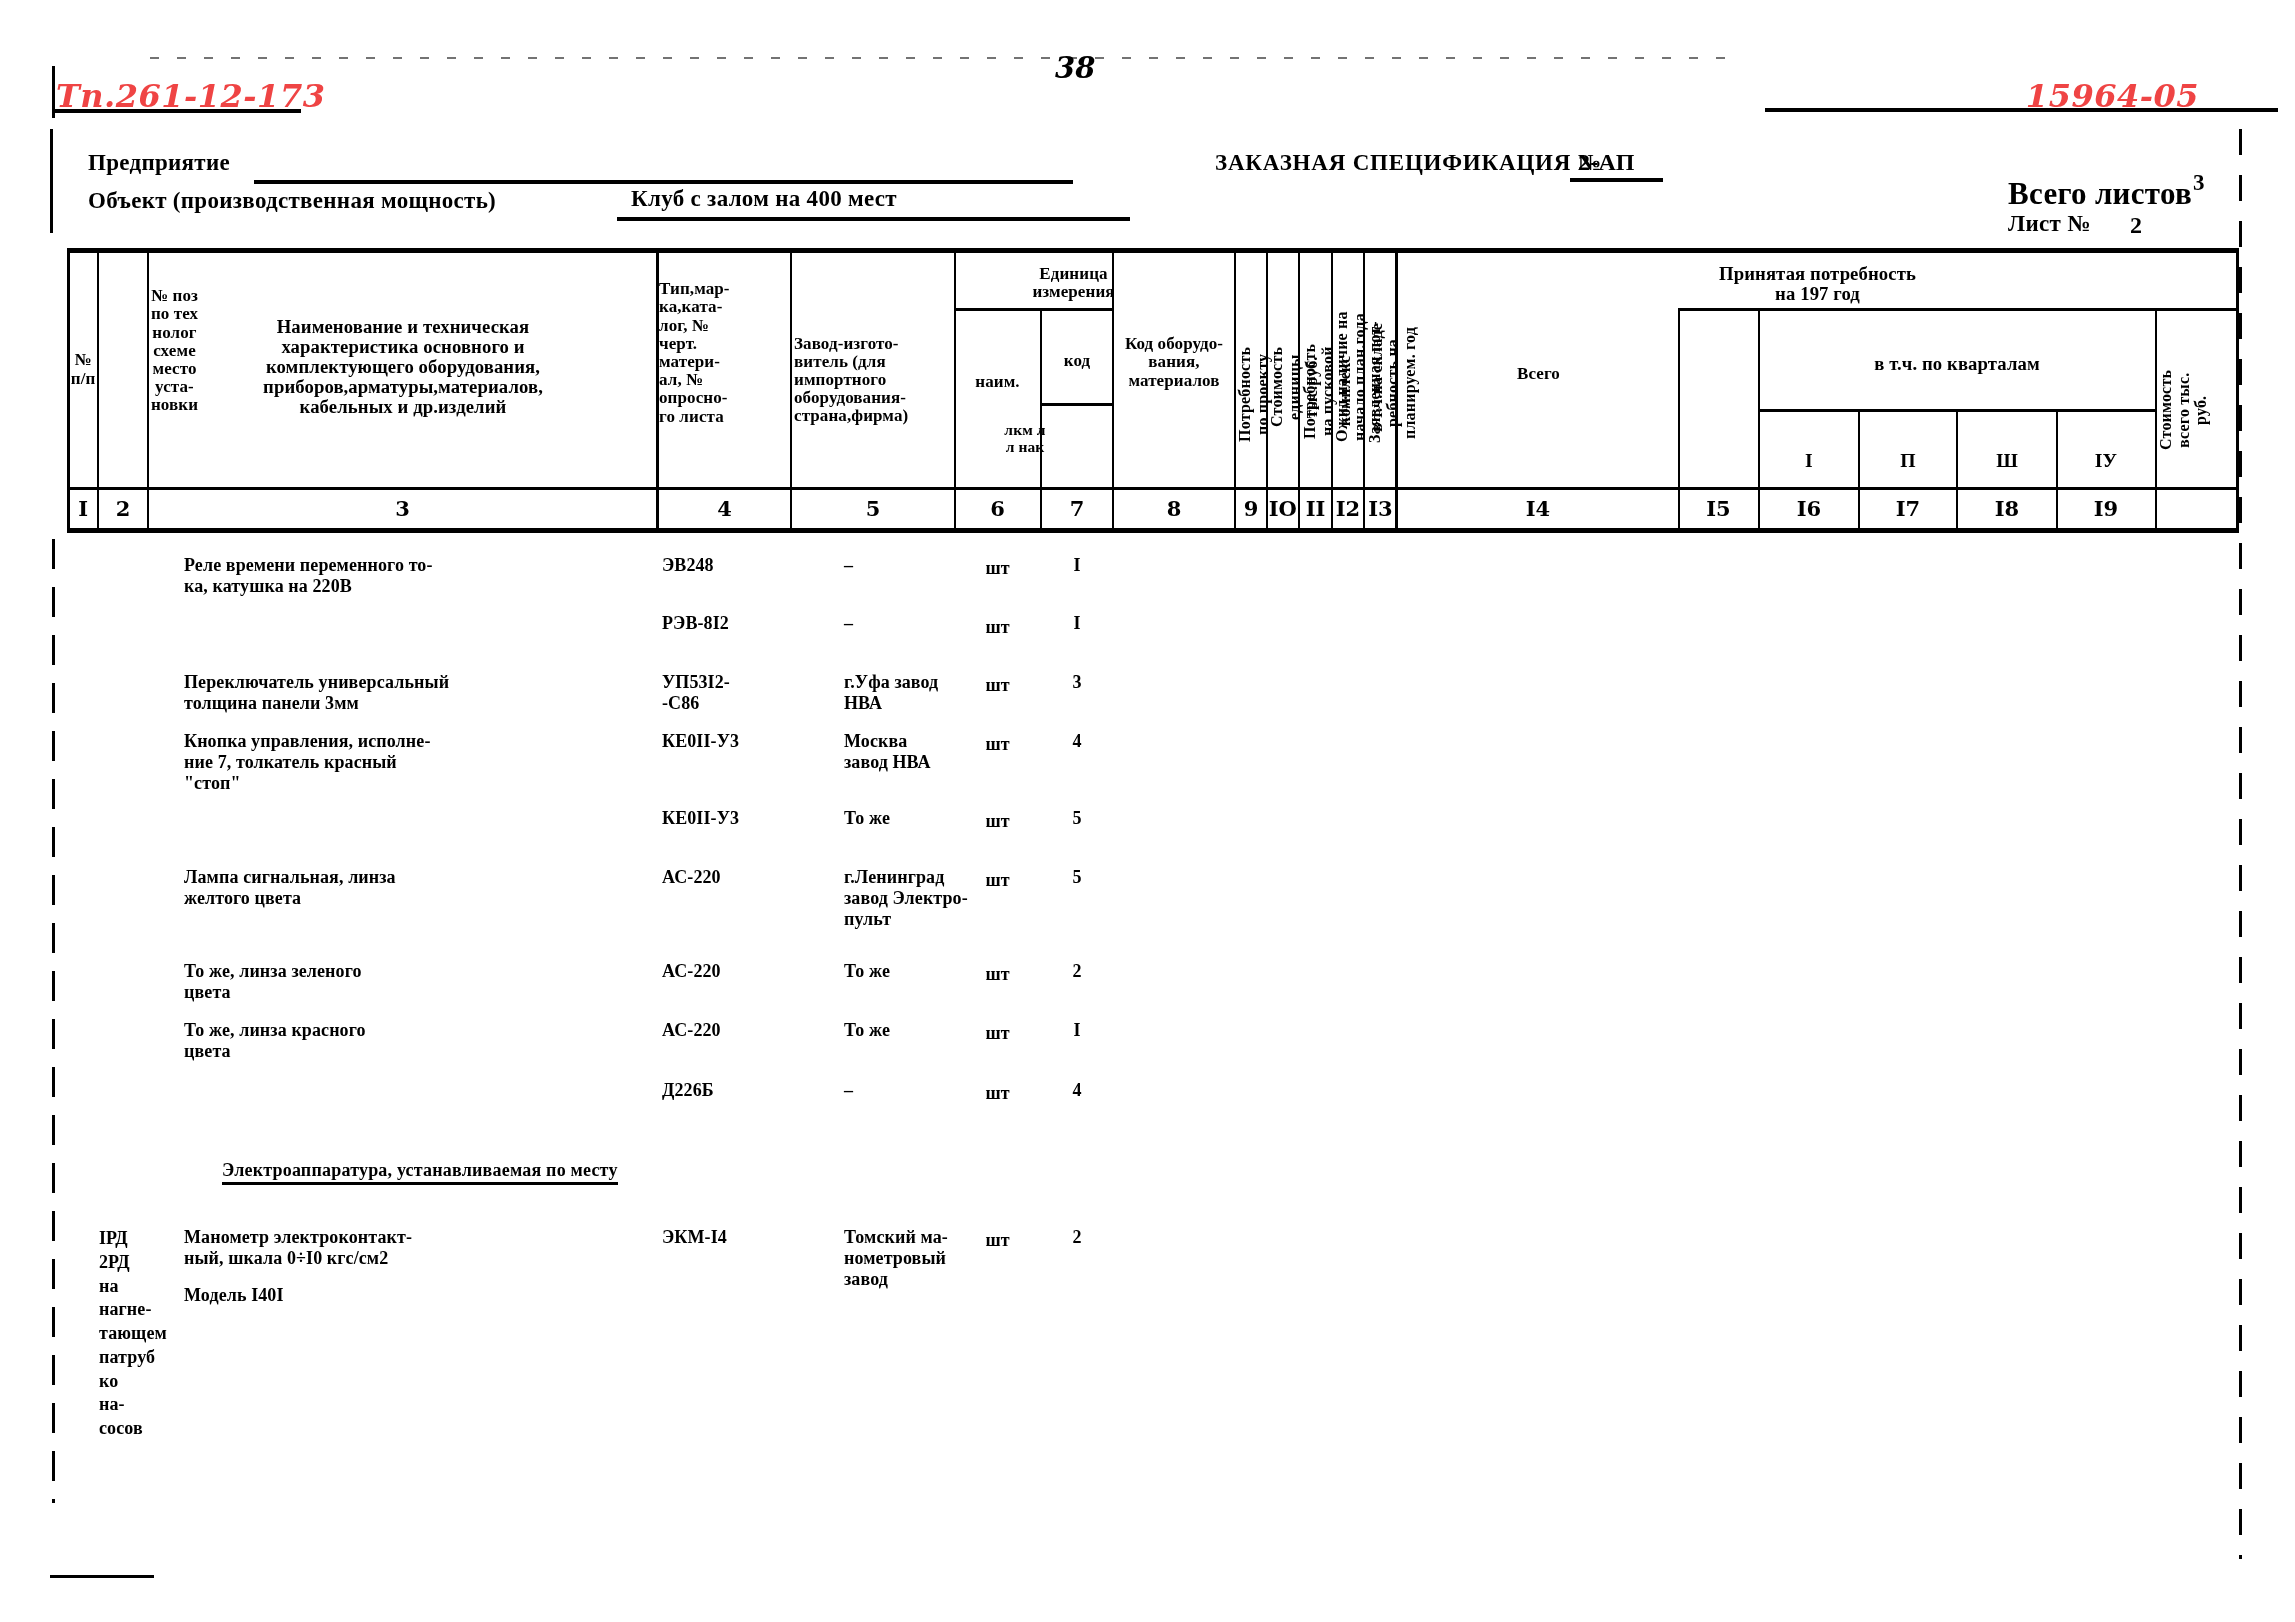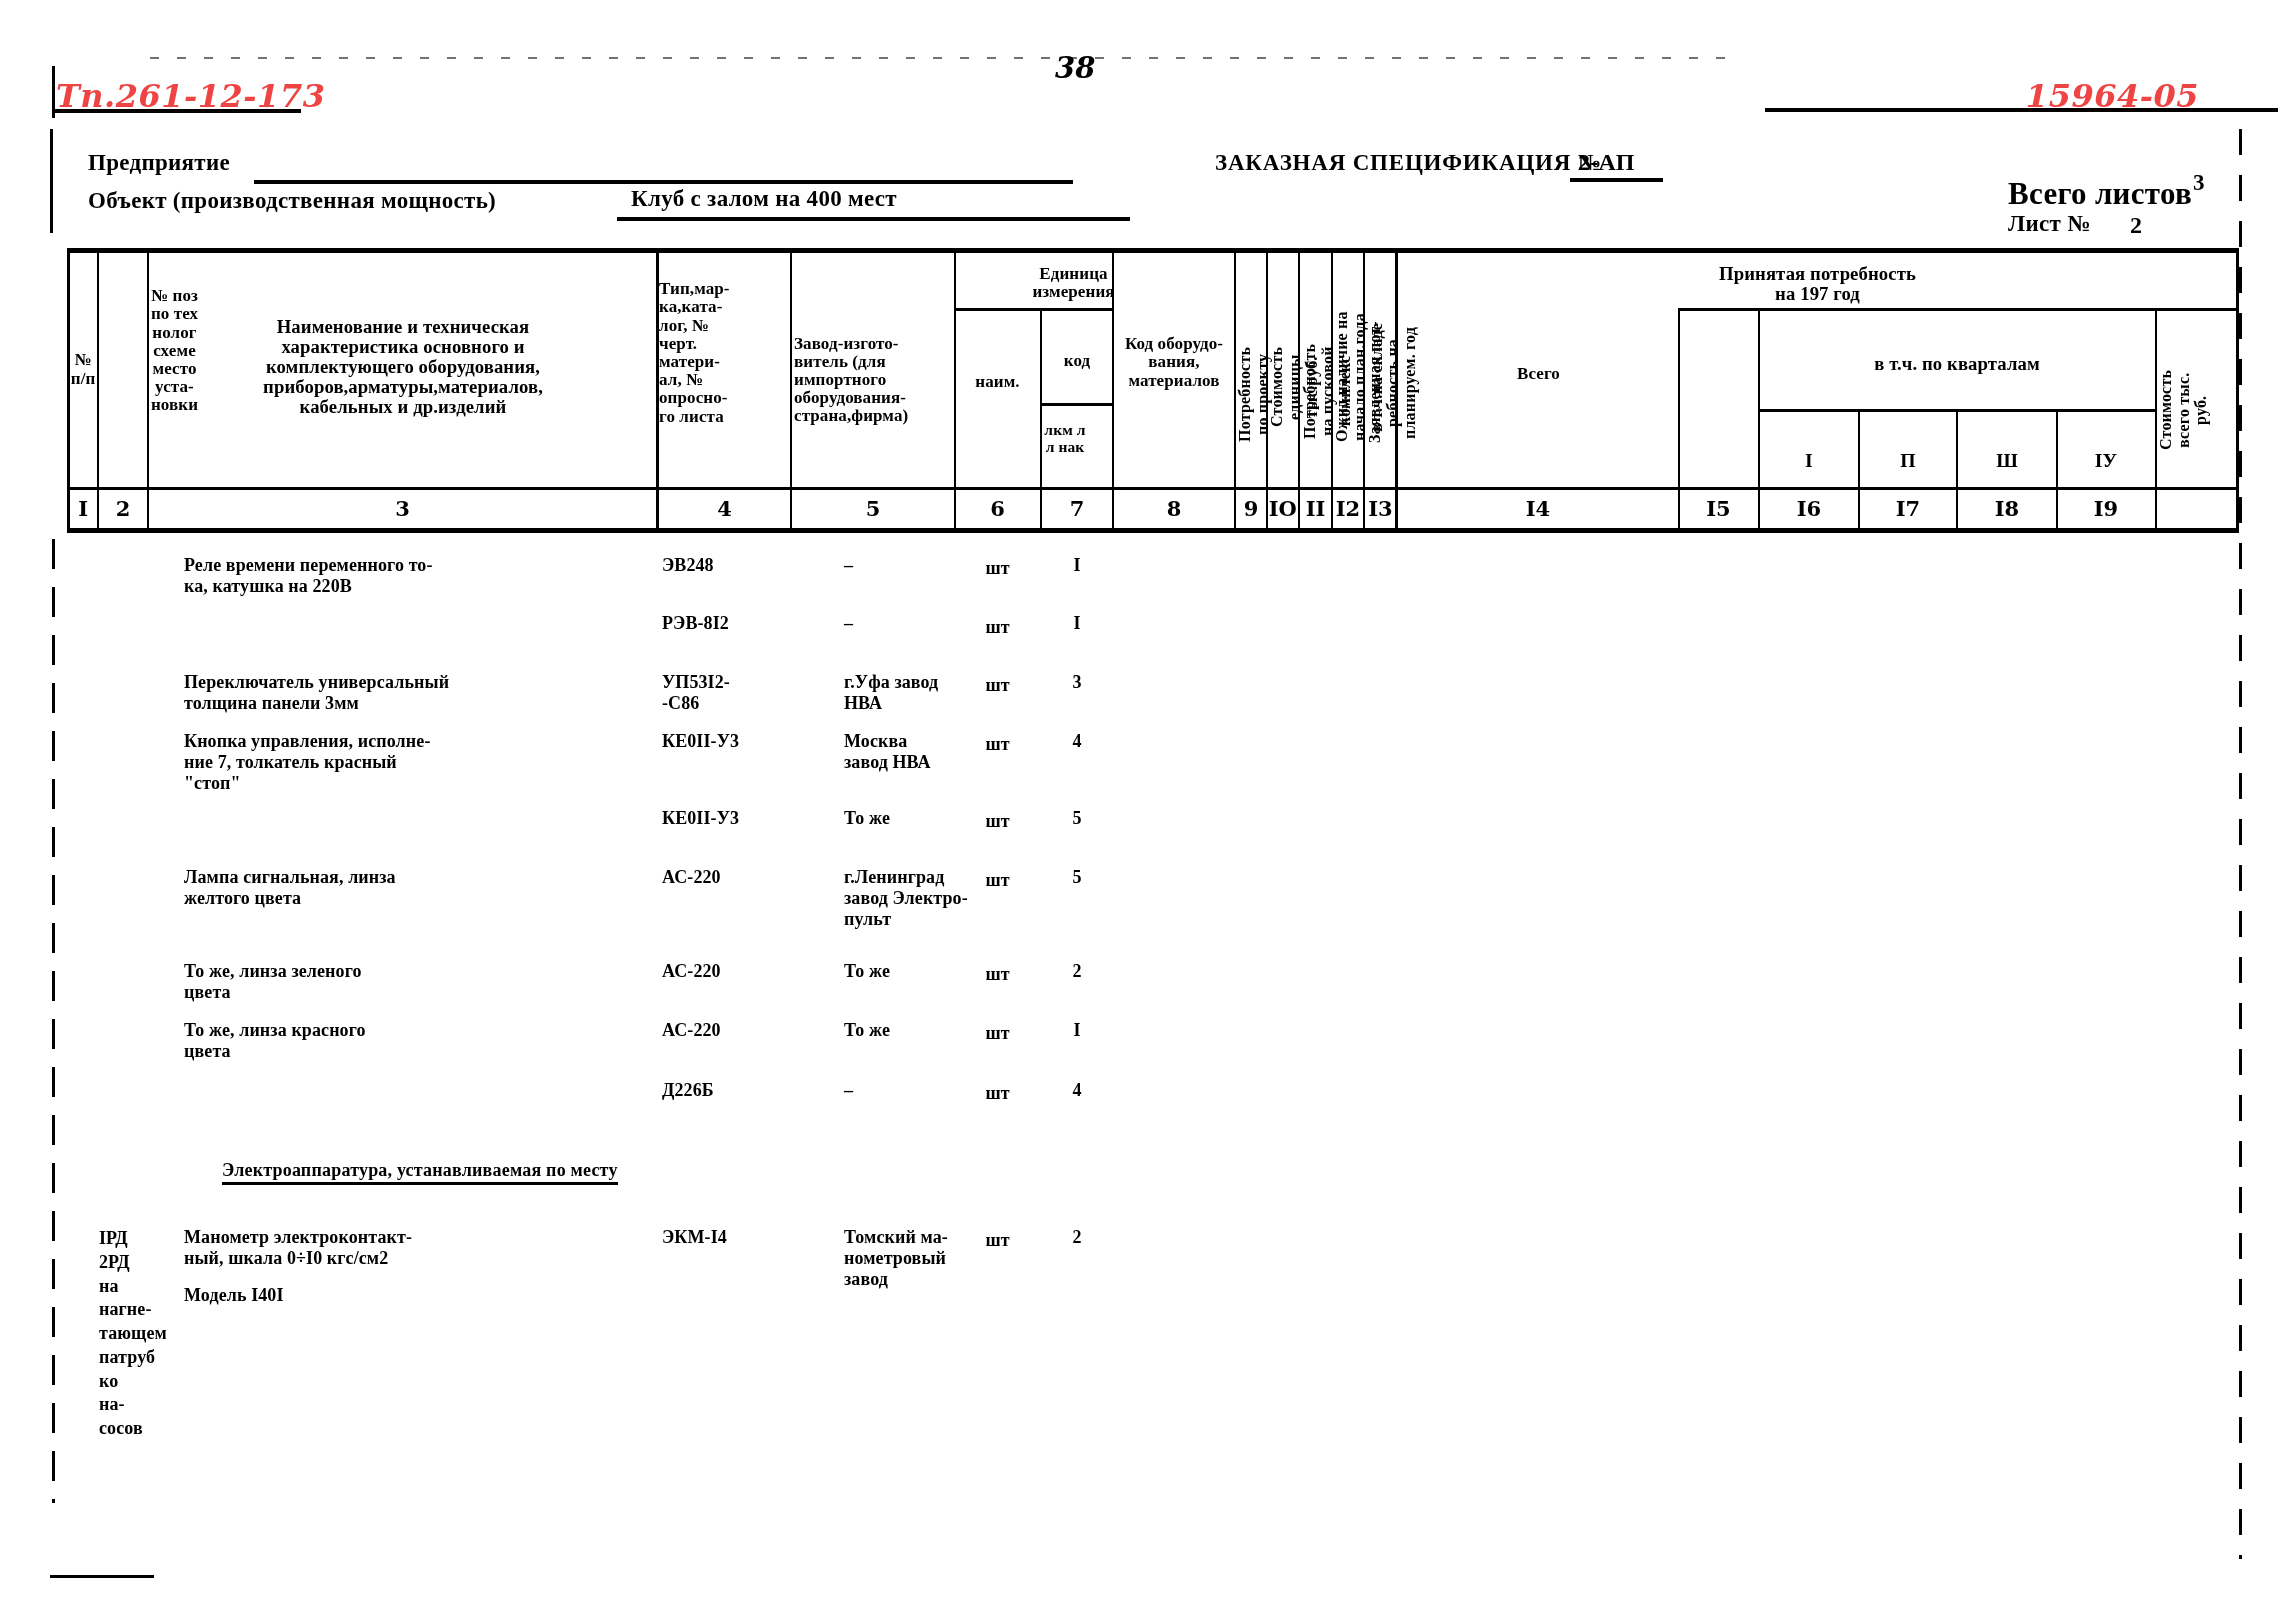--- a/index.html
+++ b/index.html
@@ -182,21 +182,21 @@
     <div class="hdr-cell" style="left:727px;top:75px;width:160px;height:114px;text-align:left;justify-content:flex-start;white-space:pre-line;">Завод-изгото-
 витель (для
 импортного
 оборудования-
 страна,фирма)</div>
 
     <div class="hdr-cell" style="left:889px;top:10.4px;width:155px;height:50px;white-space:pre-line;margin-left:40px;">Единица
 измерения</div>
     <div class="hdr-cell" style="left:889px;top:119px;width:83px;height:31px;">наим.</div>
     <div class="hdr-cell" style="left:975px;top:98px;width:70px;height:31px;">код</div>
-    <div class="hdr-cell" style="left:963px;top:166px;width:70px;height:50px;font-size:15.5px;white-space:pre-line;">лкм л
+    <div class="hdr-cell" style="left:923px;top:166px;width:70px;height:50px;font-size:15.5px;white-space:pre-line;">лкм л
 л нак</div>
 
     <div class="hdr-cell" style="left:1048px;top:73px;width:118px;height:83px;white-space:pre-line;">Код оборудо-
 вания,
 материалов</div>
 
     <div class="vert" style="left:1169px;top:56px;width:30px;height:181px;">Потребность
 по проекту</div>
     <div class="vert" style="left:1201px;top:39px;width:29.5px;height:200px;">Стоимость
 единицы

